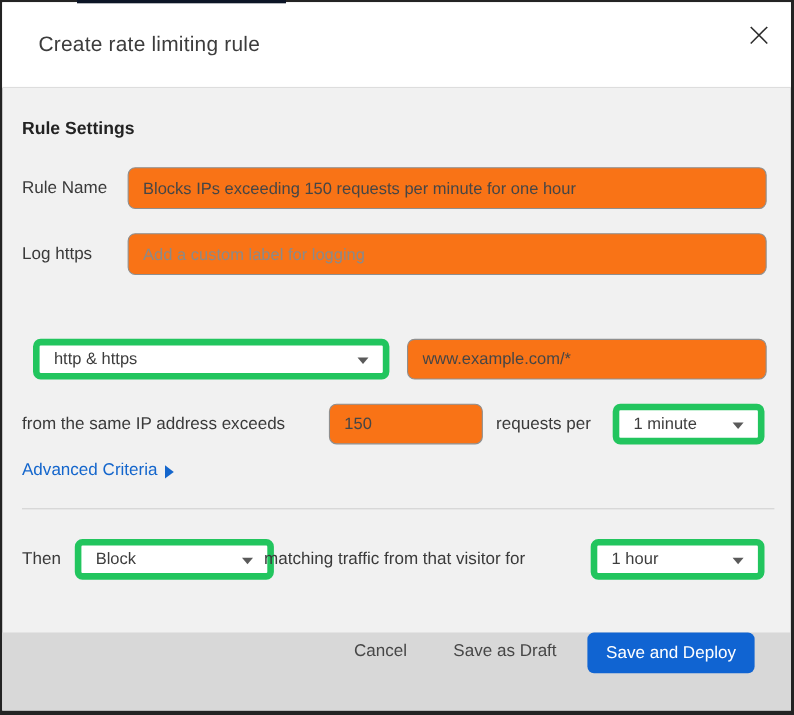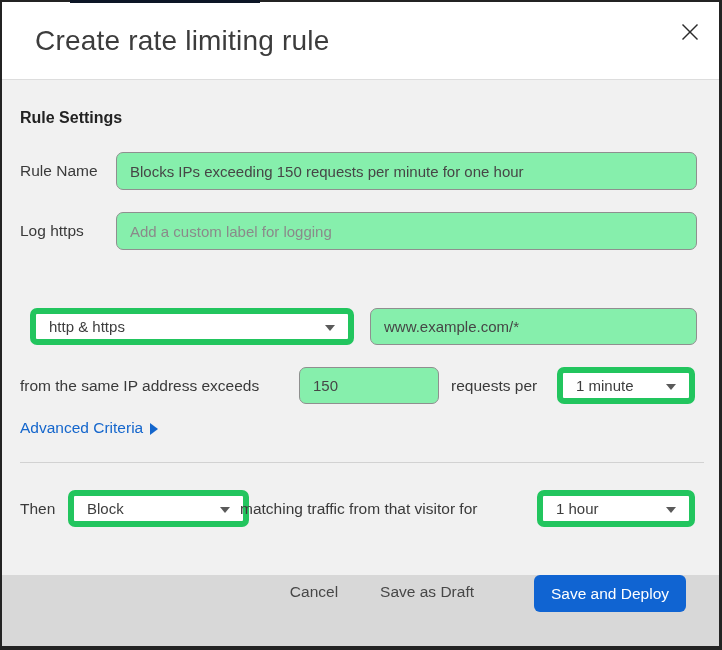--- a/index.html
+++ b/index.html
@@ -25,21 +25,21 @@
   }
   
   .header {
     position: absolute; left: 0; top: 0; right: 0;
     height: 78px; background: #ffffff;
     border-bottom: 1px solid #ddd;
   }
   .dialog-title {
     position: absolute; left: 33px; top: 0;
     line-height: 78px;
-    font-size: 28px; font-weight: 400; color: #3c3c3c;
+    font-size: 19px; font-weight: 400; color: #3c3c3c;
     letter-spacing: 0.2px;
   }
   .close-btn {
     position: absolute; right: 16px; top: 17px;
     width: 26px; height: 26px;
     background: transparent; border: 0;
     cursor: pointer;
     display: flex; align-items: center; justify-content: center;
   }
   
@@ -49,21 +49,21 @@
     font-size: 16px; font-weight: 700; color: #232323;
   }
   .lbl {
     position: absolute;
     font-size: 15.5px; color: #3a3a3a;
     white-space: nowrap;
   }
   .txtinput {
     position: absolute;
     height: 38px;
-    background: #86efac;
+    background: #f97316;
     border: 1px solid #8f8f8f;
     border-radius: 7px;
     font-family: "Liberation Sans", "DejaVu Sans", sans-serif;
     font-size: 15px; color: #464646;
     padding: 0 13px;
     outline: none;
   }
   .txtinput::placeholder { color: #8a8a8a; opacity: 1; }
   .selectbox {
     position: absolute;
@@ -119,21 +119,20 @@
     padding: 8px 14px;
     cursor: pointer;
   }
   .primary-btn {
     background: #1064d2; border: 0;
     border-radius: 6px;
     font-family: "Liberation Sans", "DejaVu Sans", sans-serif;
     font-size: 15.5px; color: #ffffff;
     width: 152px; height: 37px;
     cursor: pointer;
-    margin-left: 32px;
   }
 </style>
 </head>
 <body>
 
 <div class="window">
   <div class="top-strip"></div>
 
   <div class="header">
     <h1 class="dialog-title">Create rate limiting rule</h1>

